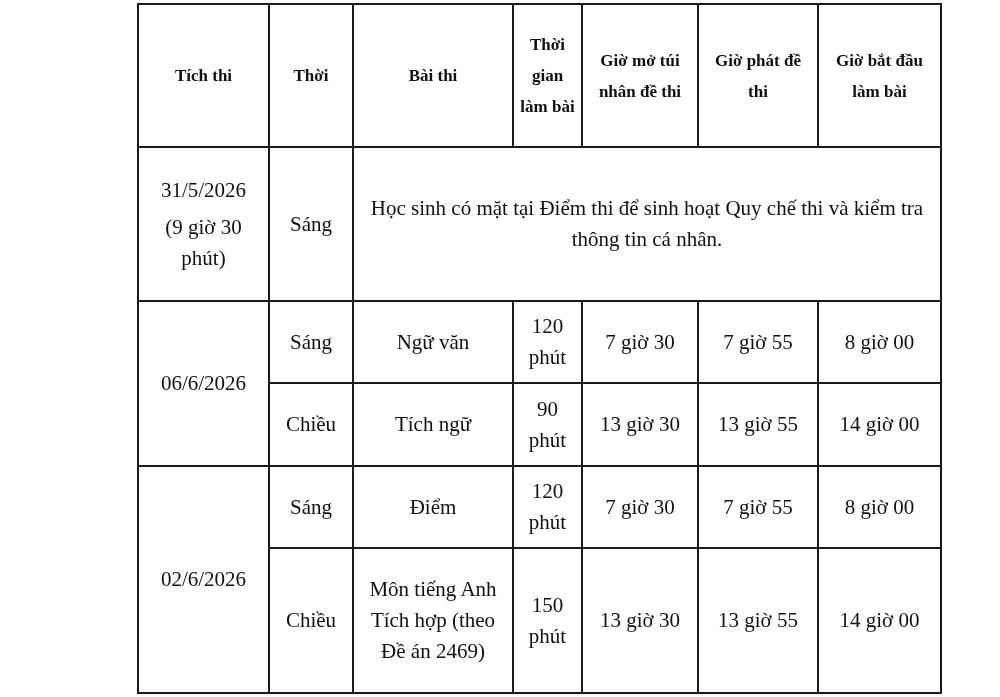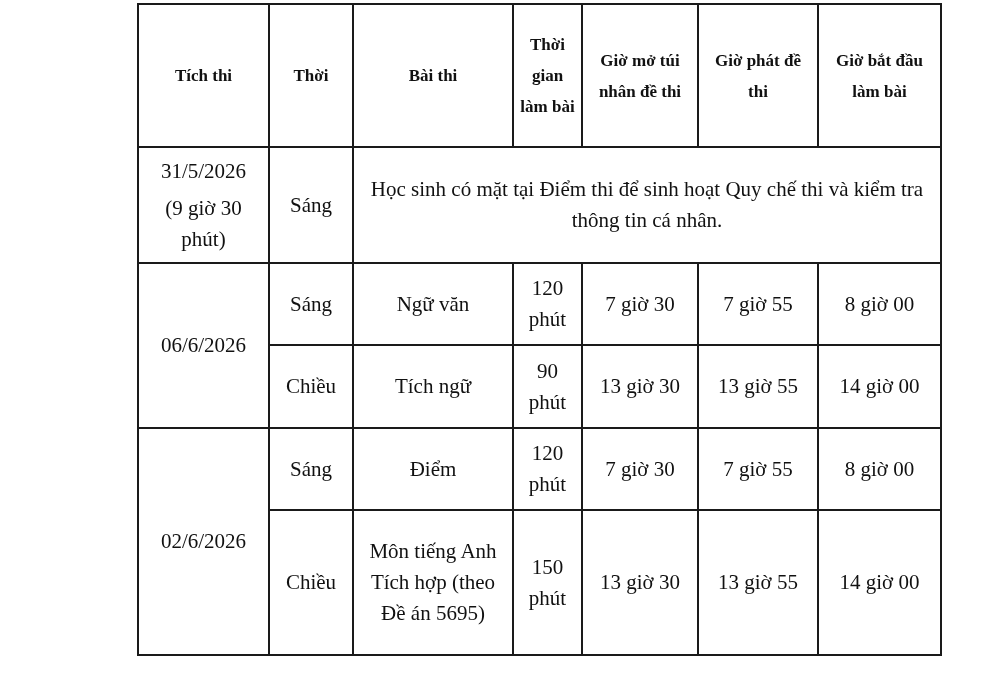--- a/index.html
+++ b/index.html
@@ -7,21 +7,21 @@
   table.schedule {
     position: absolute; left: 137px; top: 3px;
     width: 803px; border-collapse: collapse; table-layout: fixed;
   }
   table.schedule td, table.schedule th {
     border: 2px solid #1a1a1a; text-align: center; vertical-align: middle;
     padding: 0 4px; font-size: 21px; line-height: 31px;
   }
   table.schedule th { font-weight: bold; font-size: 17px; line-height: 31px; border-radius: 20px; }
   .h-head { height: 143px; }
-  .h-r1 { height: 116px; padding-left: 16px; }
+  .h-r1 { height: 154px; padding-left: 16px; }
   .h-r2 { height: 82px; }
   .h-r3 { height: 83px; }
   .h-r4 { height: 82px; }
   .h-r5 { height: 145px; }
   td.note { padding: 0 18px; }
 </style>
 </head>
 <body>
 
 <table class="schedule">
@@ -77,20 +77,20 @@
       <td rowspan="2">02/6/2026</td>
       <td>Sáng</td>
       <td>Điểm</td>
       <td>120 phút</td>
       <td>7 giờ 30</td>
       <td>7 giờ 55</td>
       <td>8 giờ 00</td>
     </tr>
     <tr class="h-r5">
       <td>Chiều</td>
-      <td>Môn tiếng Anh Tích hợp (theo Đề án 5695)</td>
+      <td>Môn tiếng Anh Tích hợp (theo Đề án 2469)</td>
       <td>150 phút</td>
       <td>13 giờ 30</td>
       <td>13 giờ 55</td>
       <td>14 giờ 00</td>
     </tr>
   </tbody>
 </table>
 
 </body></html>

